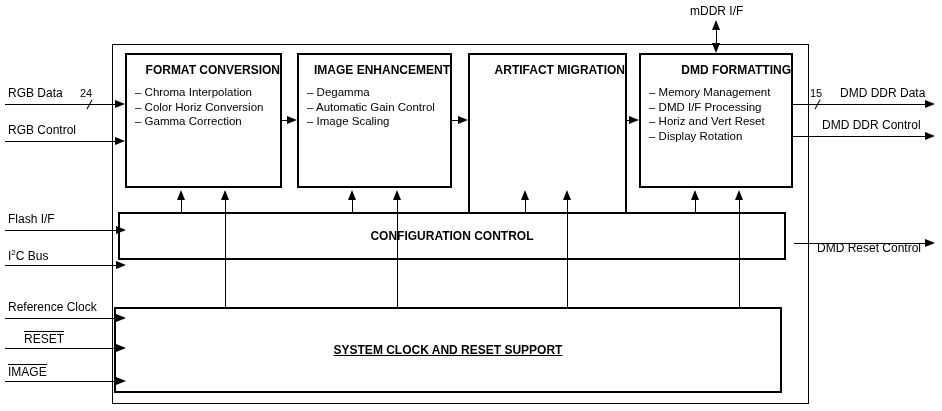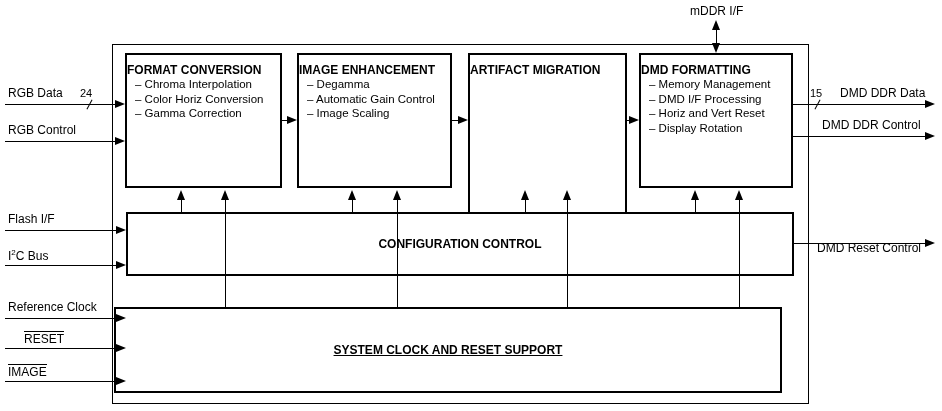--- a/index.html
+++ b/index.html
@@ -4,22 +4,22 @@
 <style>
   html,body{margin:0;padding:0;background:#ffffff;}
   .canvas{
     position:relative;width:942px;height:411px;background:#ffffff;
     font-family:"Liberation Sans", sans-serif;color:#000;overflow:hidden;
   }
   .outer{position:absolute;left:112px;top:44px;width:697px;height:360px;
     border:1.5px solid #000;box-sizing:border-box;background:#fff;z-index:0;}
   .block{position:absolute;background:#fff;border:2px solid #000;
     box-sizing:border-box;z-index:1;}
-  .btitle{font-weight:bold;font-size:12px;text-align:left;margin-top:8px;}
-  .bitems{padding-left:8px;padding-right:2px;font-size:11.5px;line-height:14.5px;}
+  .btitle{font-weight:bold;font-size:12px;text-align:right;margin-top:8px;}
+  .bitems{margin-top:8px;padding-left:8px;padding-right:2px;font-size:11.5px;line-height:14.5px;}
   .bitem.cont{padding-left:11px;}
   .wide{display:flex;align-items:center;justify-content:center;}
   .wide .btitle{margin-top:0;}
   .hline{position:absolute;height:0;border-top:1.3px solid #000;z-index:2;}
   .vline{position:absolute;width:0;border-left:1.3px solid #000;z-index:2;}
   .arr-r{position:absolute;width:0;height:0;border-top:4.5px solid transparent;
     border-bottom:4.5px solid transparent;border-left:10px solid #000;z-index:3;}
   .arr-u{position:absolute;width:0;height:0;border-left:4.5px solid transparent;
     border-right:4.5px solid transparent;border-bottom:10px solid #000;z-index:3;}
   .arr-d{position:absolute;width:0;height:0;border-left:4.5px solid transparent;
@@ -68,21 +68,21 @@
   <div class="block" style="left:639px;top:53px;width:154px;height:135px;">
     <div class="btitle">DMD FORMATTING</div>
     <div class="bitems">
       <div class="bitem">– Memory Management</div>
       <div class="bitem">– DMD I/F Processing</div>
       <div class="bitem">– Horiz and Vert Reset</div>
       <div class="bitem">– Display Rotation</div>
     </div>
   </div>
 
-  <div class="block wide" style="left:126px;top:212px;width:668px;height:64px;">
+  <div class="block wide" style="left:118px;top:212px;width:668px;height:48px;">
     <div class="btitle">CONFIGURATION CONTROL</div>
   </div>
 
   <div class="block wide" style="left:114px;top:307px;width:668px;height:86px;text-decoration:underline;">
     <div class="btitle">SYSTEM CLOCK AND RESET SUPPORT</div>
   </div>
 
   <div class="hline" style="left:282px;top:120px;width:6px;"></div>
   <div class="arr-r" style="left:287px;top:116px;"></div>
   <div class="hline" style="left:452px;top:120px;width:7px;"></div>

